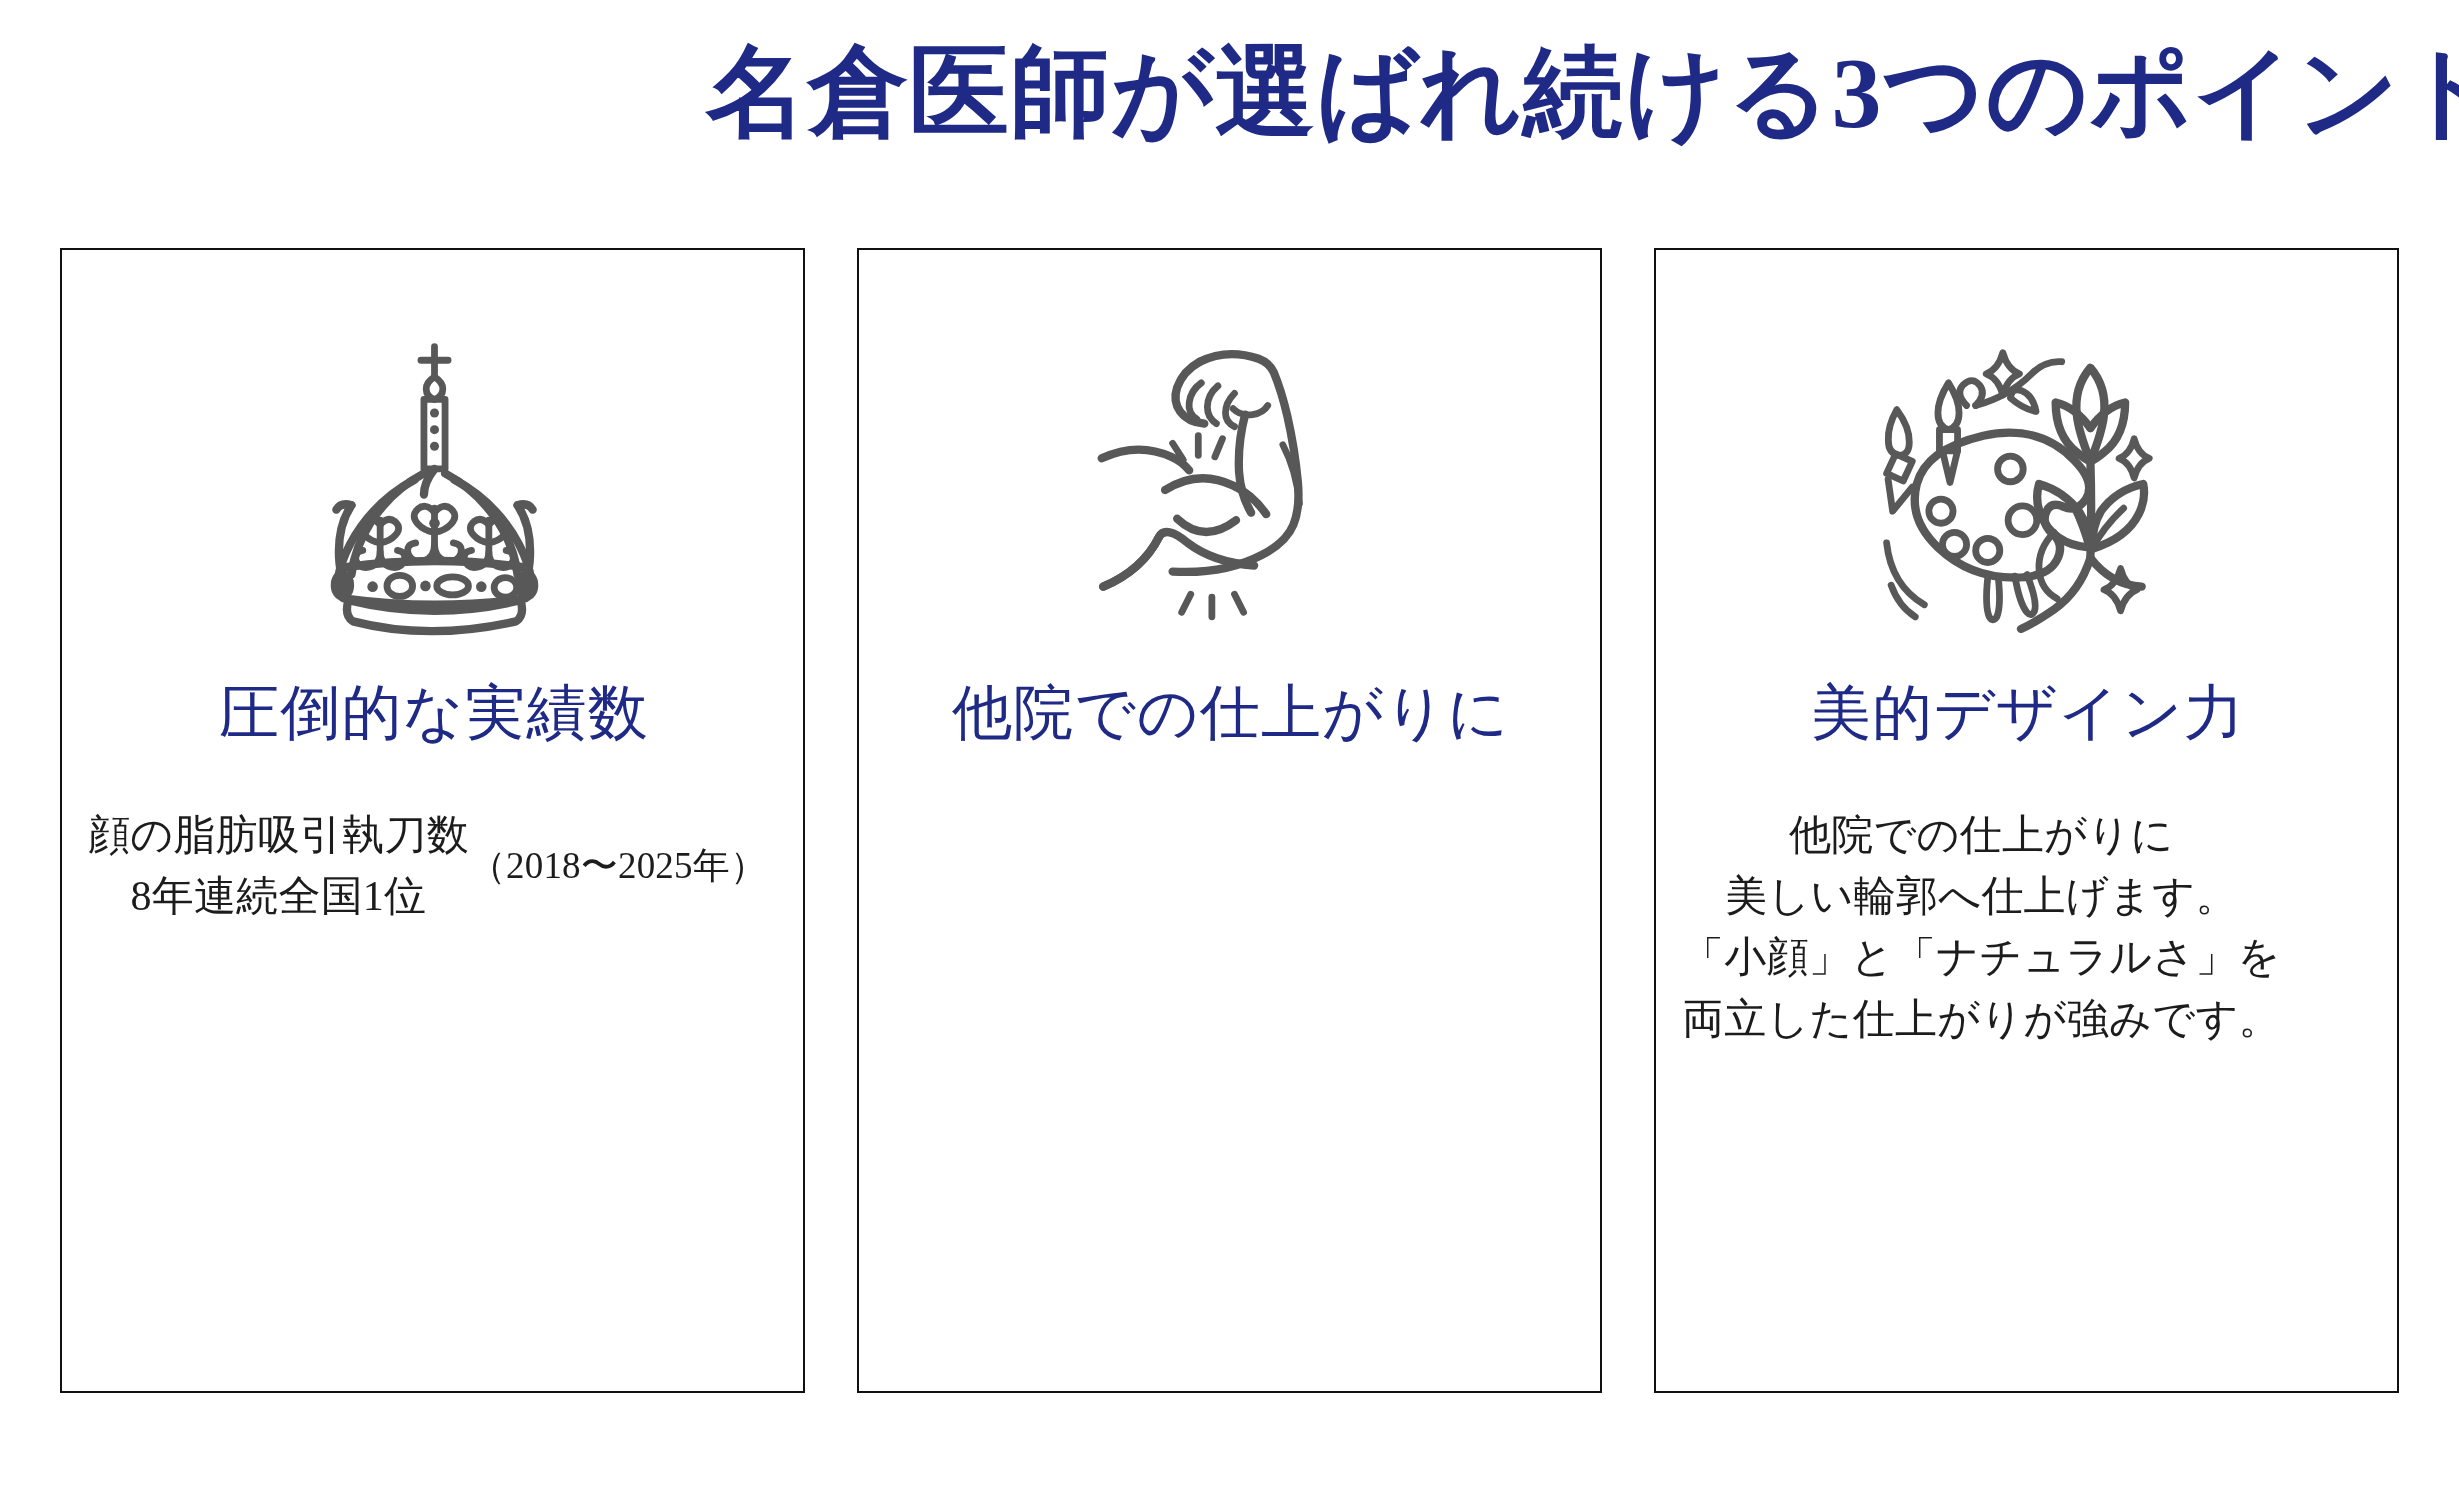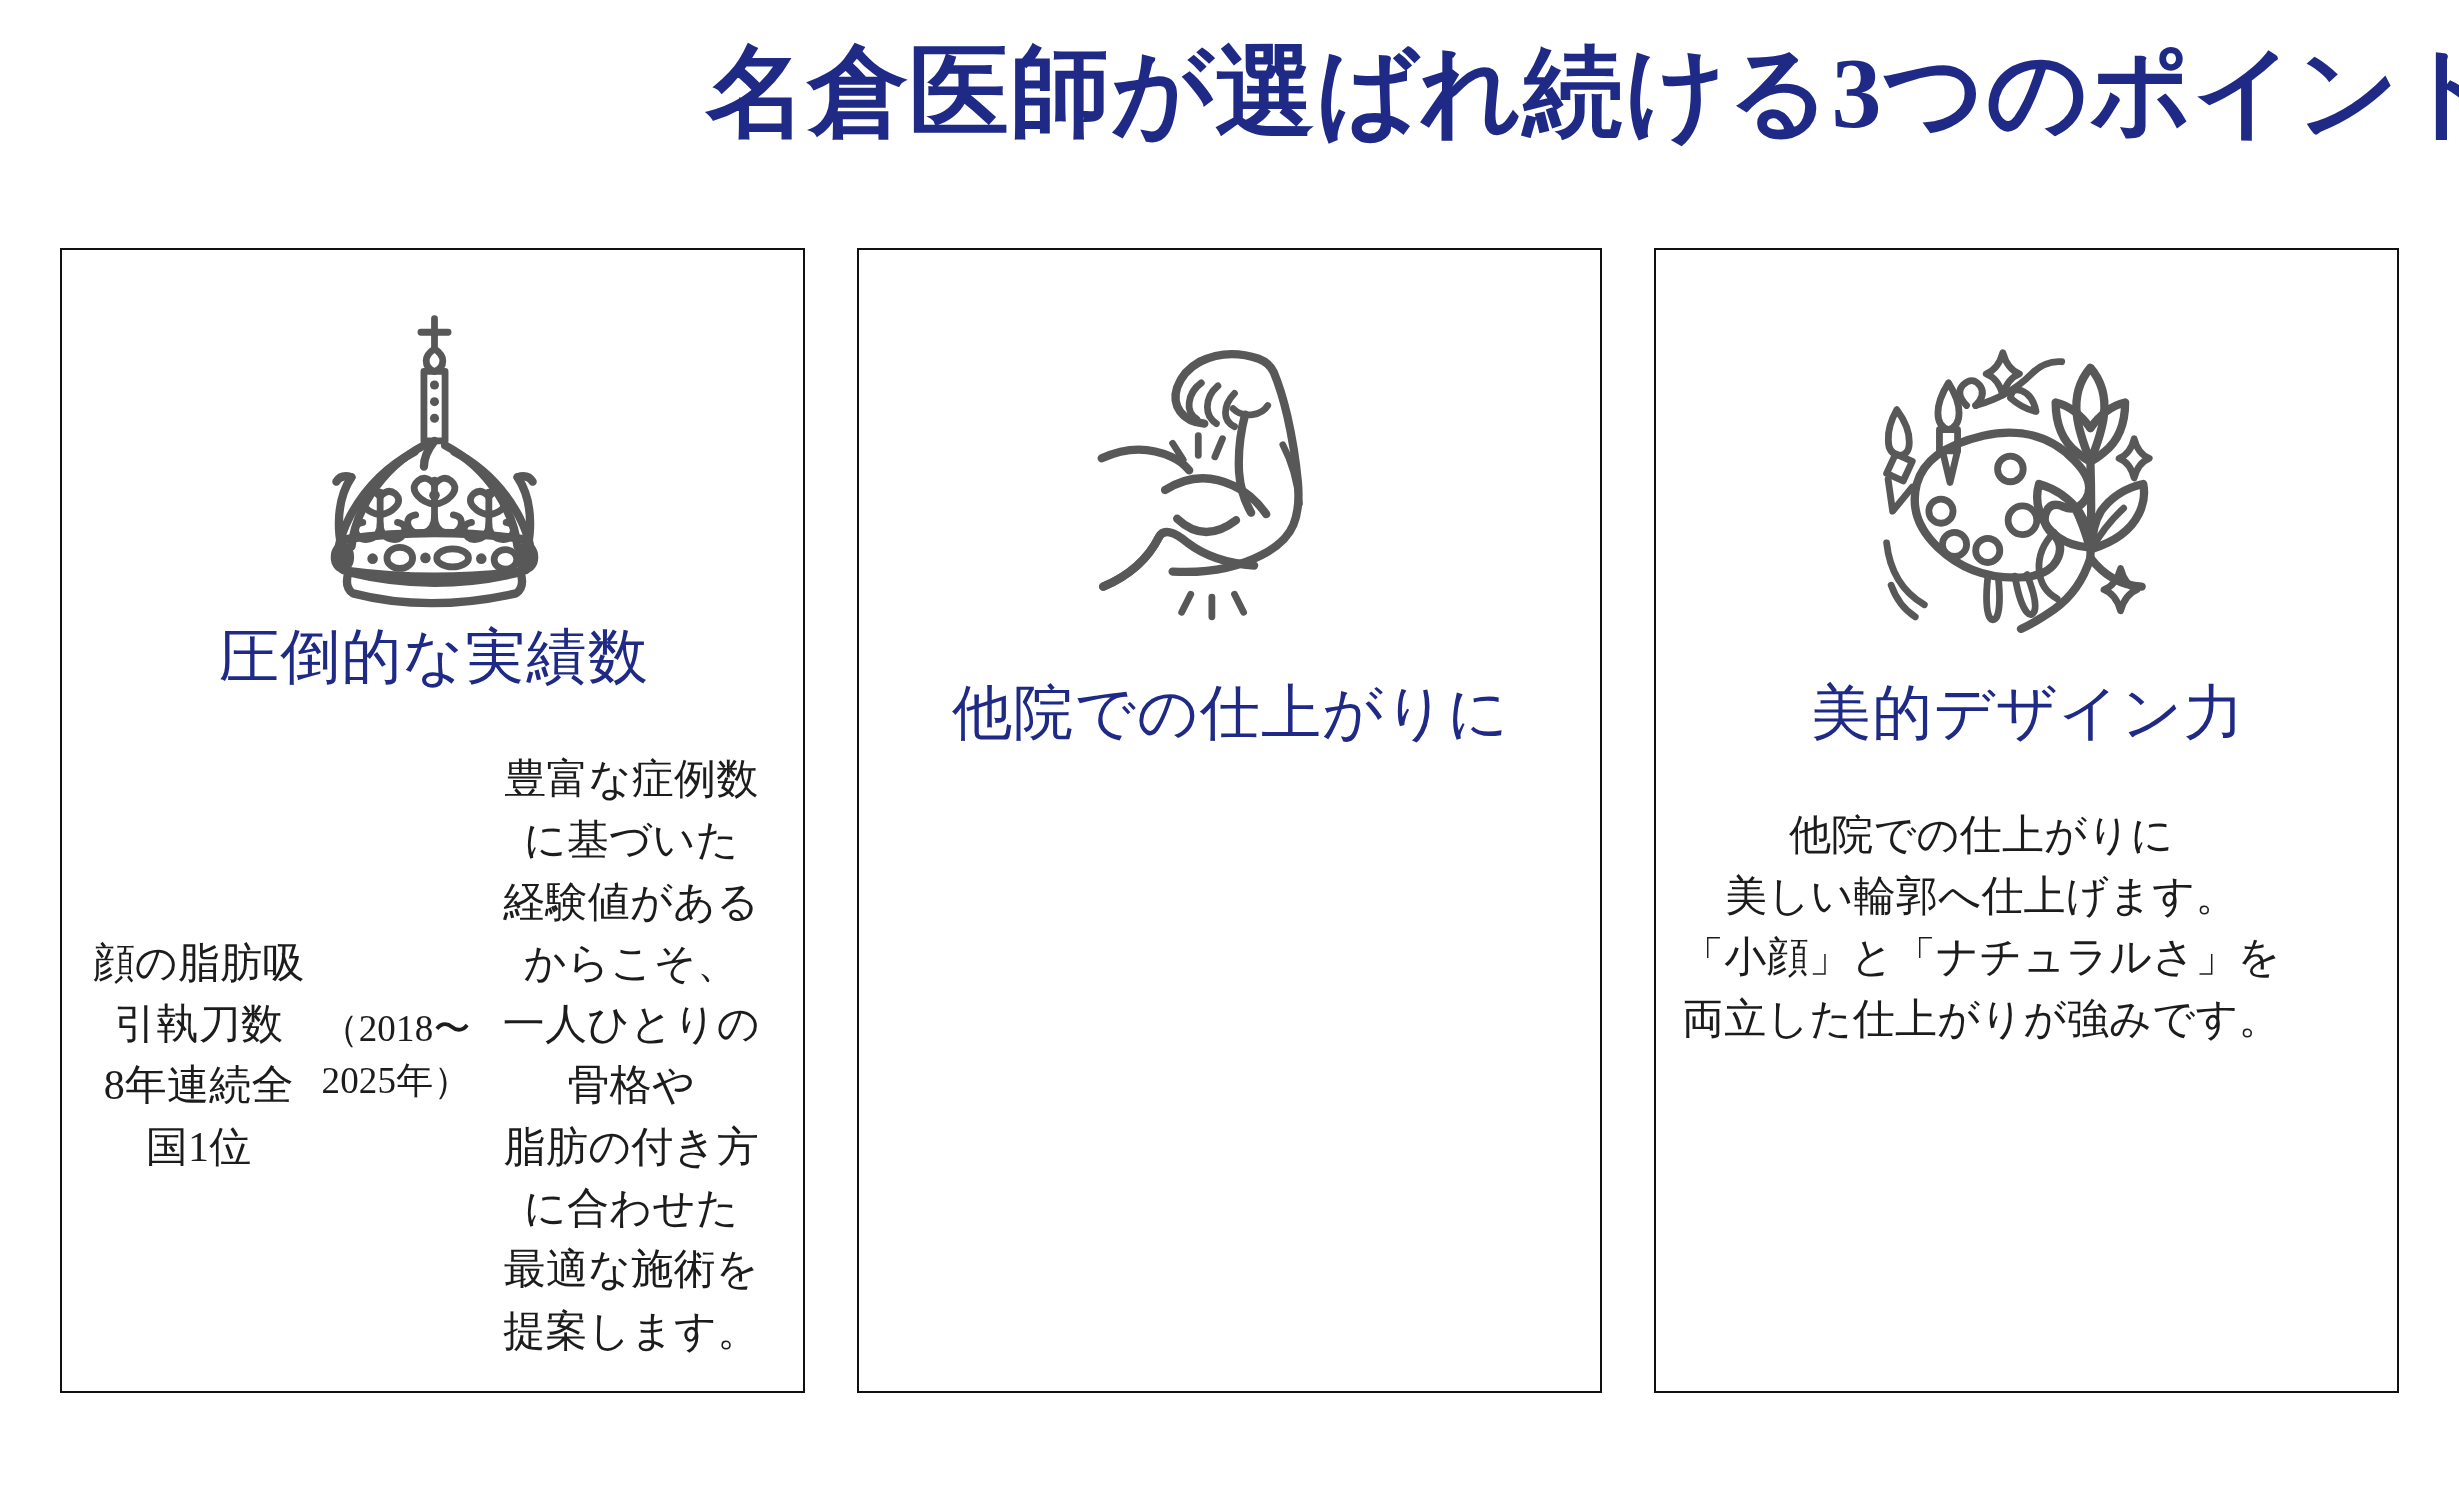--- a/index.html
+++ b/index.html
@@ -209,25 +209,20 @@
         </svg>
       </div>
 
       <div class="card-heading">圧倒的な実績数</div>
 
       <div class="card-body">
         <div class="para">顔の脂肪吸引執刀数
 8年連続全国1位</div>
         <div class="para small-note">（2018〜2025年）</div>
         <div class="para-gap"></div>
-        <div class="para">豊富な症例数に基づいた
-経験値があるからこそ、
-一人ひとりの骨格や
-脂肪の付き方に合わせた
-最適な施術を提案します。</div>
       </div>
     </div>
 
     <div class="card">
 
       <div class="icon-box">
         <svg width="317" height="317" viewBox="0 0 420 420">
 
           <path class="ln" d="M168 50 q36 -18 78 -4 q14 5 20 18 q10 24 18 58 q10 44 14 88 q3 34 -6 56 q-10 24 -42 40 q-50 26 -118 22"></path>
 

